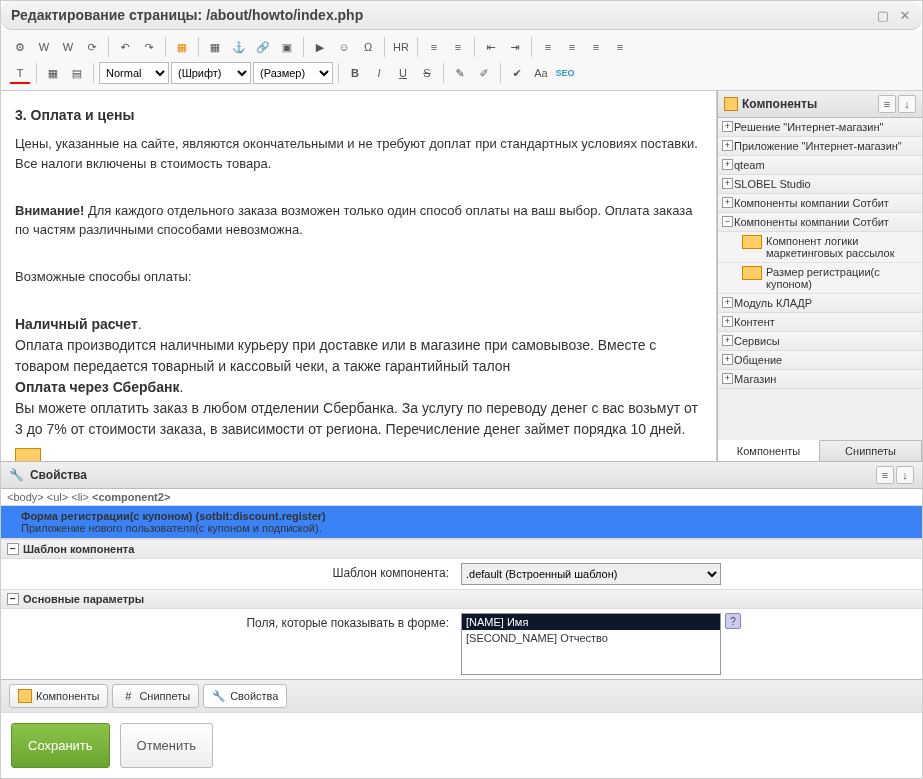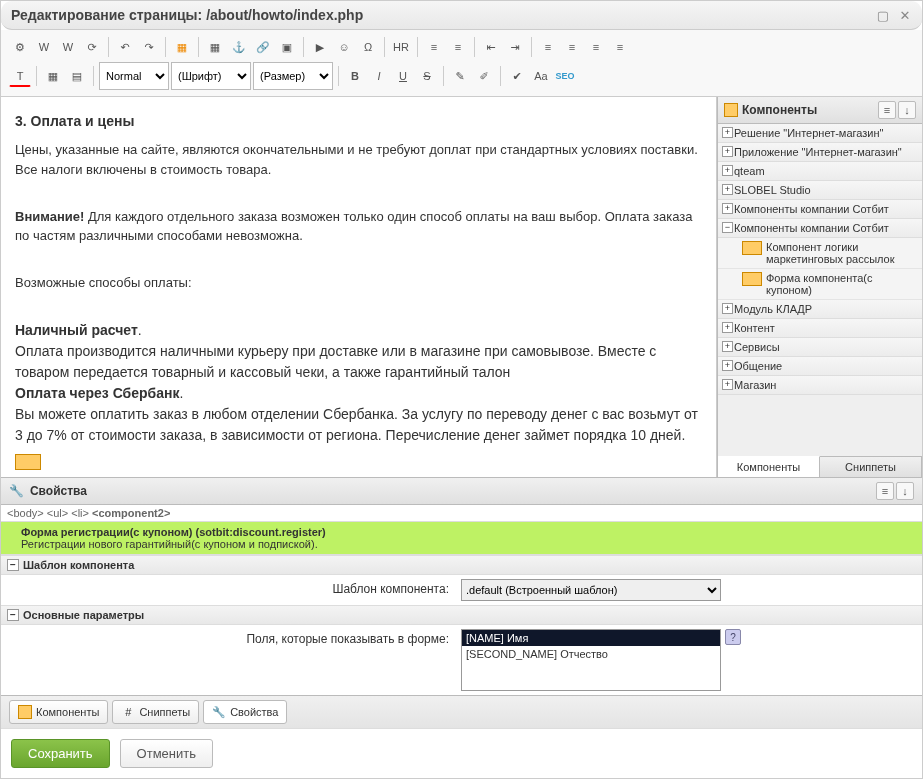--- a/index.html
+++ b/index.html
@@ -6,21 +6,21 @@
 body { font-family: Arial, sans-serif; font-size: 12px; background: #fff; color: #333; }
 .window { width: 923px; height: 779px; display: flex; flex-direction: column; border: 1px solid #ccc; }
 .titlebar { background: linear-gradient(#f5f5f5, #e8e8e8); padding: 6px 10px; display: flex; align-items: center; justify-content: space-between; border-bottom: 1px solid #ccc; border-radius: 11px; }
 .titlebar h1 { font-size: 14px; font-weight: bold; color: #444; }
 .title-icons { display: flex; gap: 8px; }
 .title-icons span { width: 14px; height: 14px; cursor: pointer; color: #888; display:flex; align-items:center; justify-content:center; font-size:13px; }
 .toolbars { background: #f8f8f8; border-bottom: 1px solid #ccc; padding: 4px 8px; }
 .toolbar-row { display: flex; align-items: center; gap: 2px; flex-wrap: wrap; padding: 2px 0; }
 .tbtn { width: 22px; height: 22px; border: 1px solid transparent; background: #f8f8f8; cursor: pointer; display: flex; align-items: center; justify-content: center; font-size: 11px; color: #555; border-radius: 2px; }
 .tsep { width: 1px; height: 20px; background: #ccc; margin: 0 3px; }
-.tsel { height: 28px; font-size: 11px; border: 1px solid #bbb; background: #fff; padding: 0 2px; }
+.tsel { height: 22px; font-size: 11px; border: 1px solid #bbb; background: #fff; padding: 0 2px; }
 .main-row { display: flex; flex: 1; min-height: 0; }
 .editor-panel { flex: 1; display: flex; flex-direction: column; min-width: 0; }
 .editor-content { flex: 1; overflow-y: auto; padding: 10px 14px; background: #fff; font-size: 13px; line-height: 1.5; color: #333; border-right:1px solid #ccc; position:relative; }
 .editor-content h3 { font-size: 14px; font-weight: bold; margin: 4px 0 8px; }
 .editor-content p { margin-bottom: 8px; }
 .comp-tag { display:inline-block; width:26px; height:16px; background:#fc6; border:1px solid #c80; }
 .side-panel { width: 205px; background: #efefef; border-left: 1px solid #bbb; display: flex; flex-direction: column; }
 .side-head { background: linear-gradient(#f0f0f0,#e0e0e0); padding: 4px 6px; font-weight: bold; font-size: 12px; display: flex; align-items: center; gap: 4px; border-bottom: 1px solid #bbb; justify-content:space-between; }
 .side-head-left { display:flex; align-items:center; gap:4px; }
 .side-head-icons { display:flex; gap:2px; }
@@ -31,39 +31,39 @@
 .tree-item.expanded::before { content: "−"; }
 .tree-subitem { padding: 3px 4px 3px 24px; display:flex; gap:4px; cursor:pointer; background:#f4f4f4; border-bottom:1px solid #e4e4e4; }
 .tree-subitem .icon { width:20px; height:14px; background:#fc6; border:1px solid #c80; flex-shrink:0; }
 .side-tabs { display: flex; border-top: 1px solid #bbb; }
 .side-tab { flex:1; padding: 4px 6px; font-size: 11px; text-align: center; background: linear-gradient(#f0f0f0,#e0e0e0); border-right:1px solid #bbb; cursor:pointer; }
 .side-tab.active { background: #fff; font-weight: normal; border-top:1px solid #fff; margin-top:-1px; }
 .props-panel { border-top: 1px solid #bbb; background: #f0f0f0; display:flex; flex-direction:column; }
 .props-head { background: linear-gradient(#f0f0f0,#e0e0e0); padding: 4px 8px; font-weight: bold; font-size: 12px; display: flex; align-items: center; gap: 6px; border-bottom: 1px solid #bbb; justify-content:space-between; }
 .breadcrumb { background: #fff; padding: 2px 6px; font-size: 11px; color: #666; border-bottom:1px solid #ddd; }
 .breadcrumb span { cursor:pointer; }
-.comp-desc { padding: 4px 20px; background:#bef264; font-size:11px; border-bottom:1px solid #ddd; }
+.comp-desc { padding: 4px 20px; background:#3b82f6; font-size:11px; border-bottom:1px solid #ddd; }
 .comp-desc b { font-size:11px; }
 .section-bar { background: linear-gradient(#f4f4f4,#e8e8e8); padding: 3px 8px; font-size: 11px; font-weight: bold; border-top:1px solid #ddd; border-bottom:1px solid #ddd; position:relative; padding-left:22px; }
 .section-bar::before { content:"−"; position:absolute; left:6px; top:3px; width:10px; height:10px; border:1px solid #999; background:#fff; text-align:center; line-height:9px; font-size:10px; }
 .prop-row { display: flex; align-items: flex-start; padding: 4px 8px; background: #fff; gap: 12px; }
 .prop-label { width: 440px; text-align: right; font-size: 12px; padding-top:3px; }
 .prop-field select, .prop-field .listbox { font-size: 11px; }
 .prop-field select.single { width: 260px; height: 22px; border:1px solid #999; }
 .listbox { width: 260px; height: 62px; border: 1px solid #999; overflow-y: scroll; background:#fff; }
 .listbox .opt { padding: 2px 4px; cursor:pointer; }
 .listbox .opt.sel { background: #0f172a; color: #fff; }
 .help-icon { width:16px; height:16px; background:#cce; border:1px solid #88a; color:#446; font-size:10px; display:flex; align-items:center; justify-content:center; border-radius:2px; cursor:pointer; margin-left:4px; }
 .bottom-tabs { display: flex; gap: 4px; padding: 4px 8px; background: linear-gradient(#f0f0f0,#e4e4e4); border-top:1px solid #bbb; }
 .btab { display:flex; align-items:center; gap:4px; padding: 4px 8px; border:1px solid #bbb; background:linear-gradient(#fff,#eee); border-radius: 3px; font-size:11px; cursor:pointer; }
 .btab.active { background:#fff; }
 .btab .ic { width:14px; height:14px; display:flex; align-items:center; justify-content:center; }
 .footer { padding: 10px; display: flex; gap: 10px; background:#fff; border-top:1px solid #ddd; }
 .btn-save { background: linear-gradient(#8bc34a,#6aa52e); color: #fff; border: 1px solid #5a9428; padding: 6px 16px; border-radius: 3px; font-size: 13px; cursor: pointer; }
-.btn-cancel { background: linear-gradient(#fff,#eee); border: 1px solid #bbb; padding: 6px 16px; border-radius: 3px; font-size: 13px; cursor: pointer; color:#555; }
+.btn-cancel { background: linear-gradient(#fff,#eee); border: 1px solid #bbb; padding: 14px 16px; border-radius: 3px; font-size: 13px; cursor: pointer; color:#555; }
 </style>
 </head>
 <body>
 
 <div class="window">
   <div class="titlebar">
     <h1>Редактирование страницы: /about/howto/index.php</h1>
     <div class="title-icons">
       <span>▢</span>
       <span>✕</span>
@@ -173,21 +173,21 @@
           <div class="tree-item">qteam</div>
           <div class="tree-item">SLOBEL Studio</div>
           <div class="tree-item">Компоненты компании Сотбит</div>
           <div class="tree-item expanded">Компоненты компании Сотбит</div>
           <div class="tree-subitem">
             <span class="icon"></span>
             <span>Компонент логики маркетинговых рассылок</span>
           </div>
           <div class="tree-subitem">
             <span class="icon"></span>
-            <span>Форма компонента(с купоном)</span>
+            <span>Размер регистрации(с купоном)</span>
           </div>
           <div class="tree-item">Модуль КЛАДР</div>
           <div class="tree-item">Контент</div>
           <div class="tree-item">Сервисы</div>
           <div class="tree-item">Общение</div>
           <div class="tree-item">Магазин</div>
         </div>
       <div class="side-tabs">
         <div class="side-tab active">Компоненты</div>
         <div class="side-tab">Сниппеты</div>
@@ -207,21 +207,21 @@
       </div>
     </div>
     <div class="breadcrumb">
       <span>&lt;body&gt;</span>
       <span>&lt;ul&gt;</span>
       <span>&lt;li&gt;</span>
       <b><span>&lt;component2&gt;</span></b>
     </div>
     <div class="comp-desc">
       <b>Форма регистрации(с купоном) (sotbit:discount.register)</b><br>
-      <span>Регистрации нового гарантийный(с купоном и подпиской).</span>
+      <span>Приложение нового пользователя(с купоном и подпиской).</span>
     </div>
     <div class="section-bar">Шаблон компонента</div>
     <div class="prop-row">
       <div class="prop-label">Шаблон компонента:</div>
       <div class="prop-field">
         <select class="single"><option>.default (Встроенный шаблон)</option></select>
       </div>
     </div>
     <div class="section-bar">Основные параметры</div>
     <div class="prop-row">

